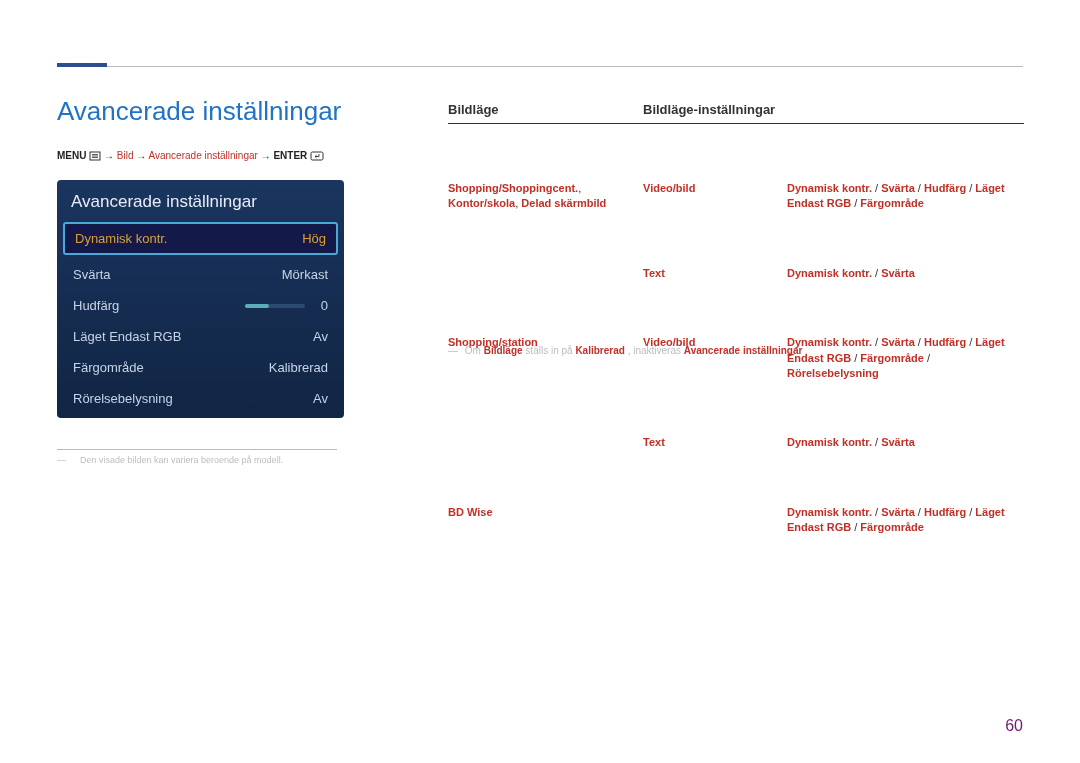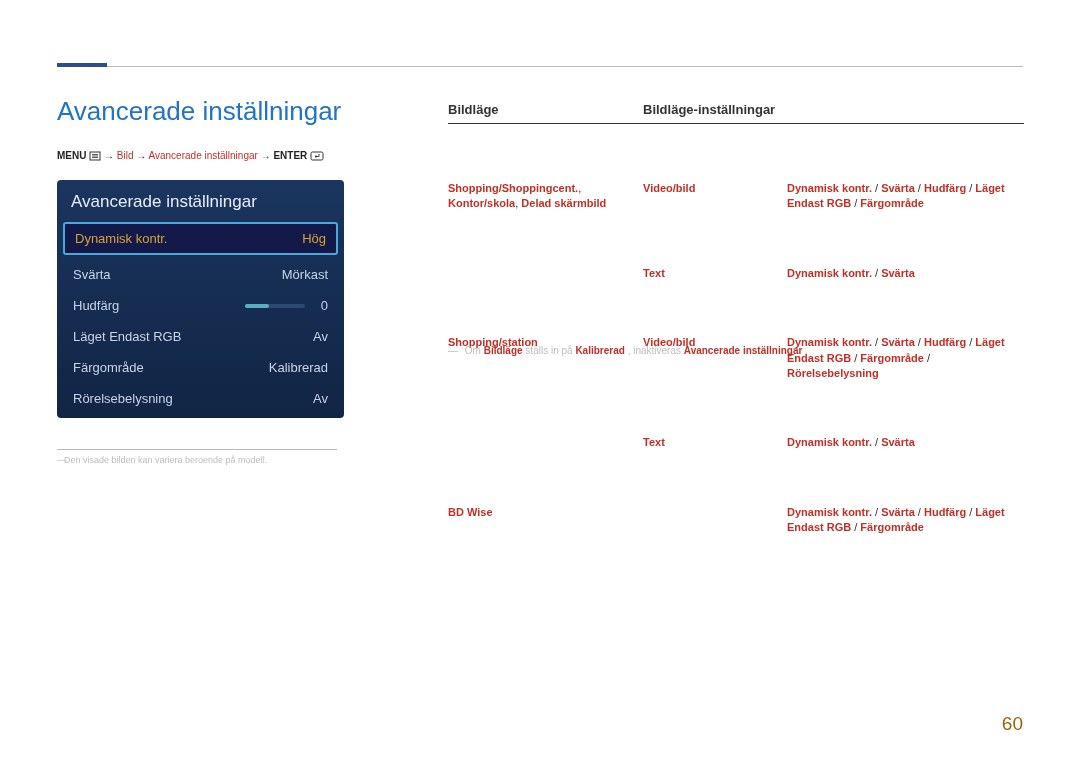--- a/index.html
+++ b/index.html
@@ -96,21 +96,21 @@
   .footnote-divider {
     position: absolute;
     top: 449px;
     left: 57px;
     width: 280px;
     border-top: 1px solid #bbb;
   }
   .footnote {
     position: absolute;
     top: 455px;
-    left: 64px;
+    left: 80px;
     font-size: 9px;
     color: #bdbdbd;
   }
   .footnote-dash {
     position: absolute;
     top: 455px;
     left: 57px;
     font-size: 9px;
     color: #bdbdbd;
   }
@@ -150,22 +150,22 @@
     font-size: 10px;
     color: #bdbdbd;
   }
   .note .accent { color: #c13027; font-weight: 700; }
   .note-dash { color: #bdbdbd; margin-right: 4px; }
 
   .page-number {
     position: absolute;
     bottom: 28px;
     right: 57px;
-    font-size: 19px;
-    color: #a16207;
+    font-size: 16px;
+    color: #701a75;
   }
 </style>
 </head>
 <body>
 
 <div class="top-divider"></div>
 <div class="top-divider-accent"></div>
 
 <h1 class="page-title">Avancerade inställningar</h1>
 

